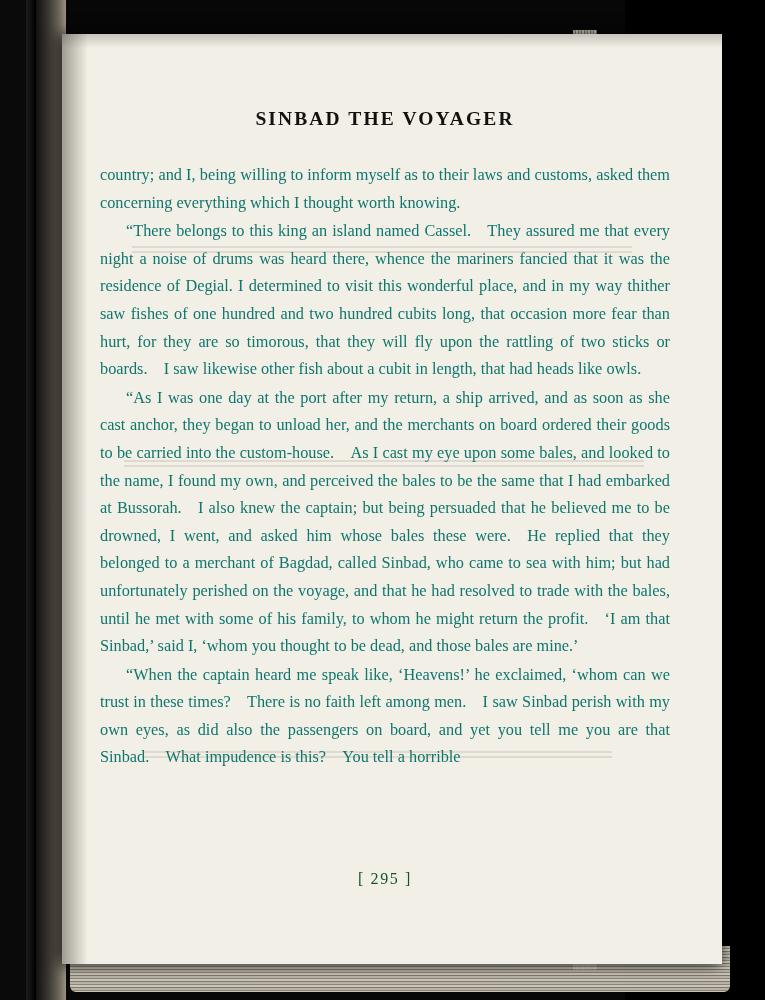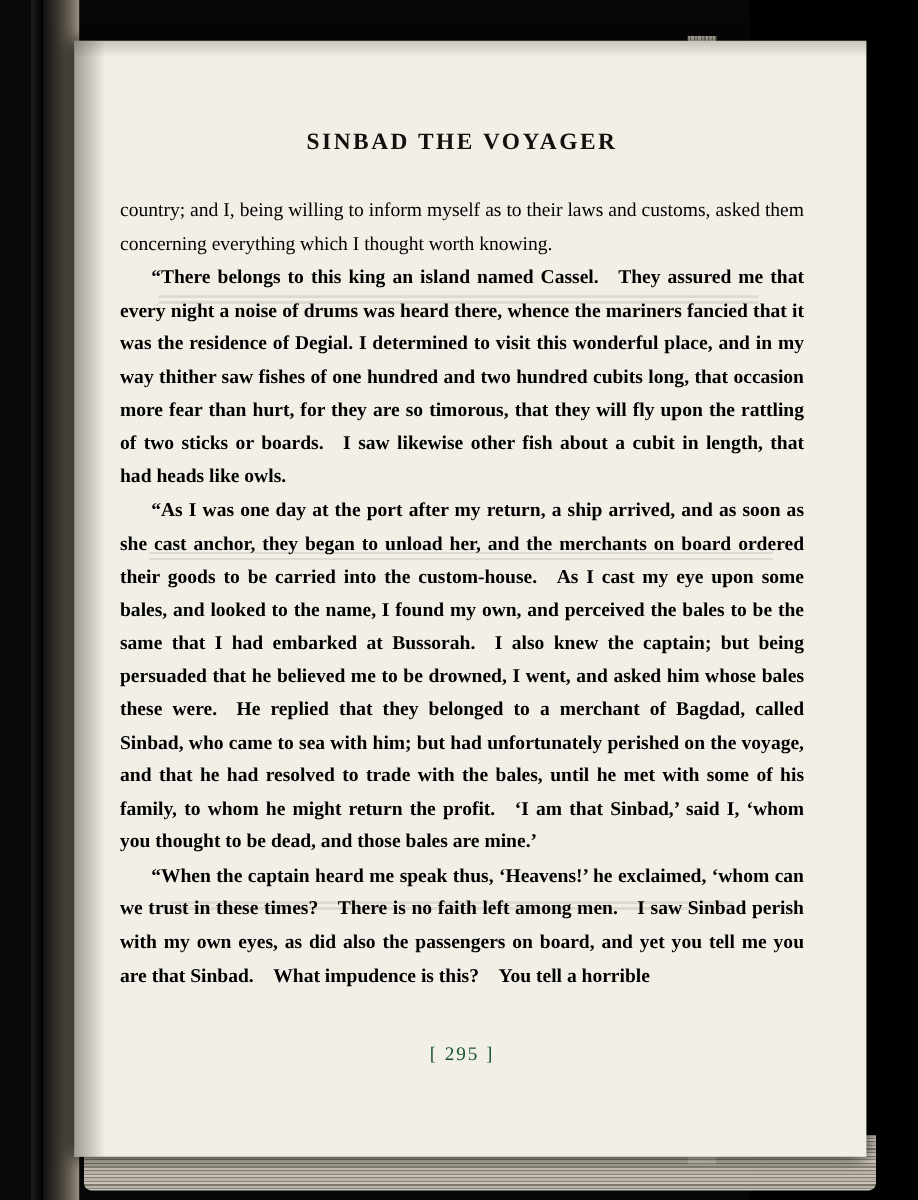--- a/index.html
+++ b/index.html
@@ -112,31 +112,30 @@
     color: #13110f;
     font-weight: 700;
     margin-bottom: 31px;
     font-family: "Liberation Serif", serif;
   }
 
   p.body-par {
     margin: 0 0 0 0;
     font-size: 16.3px;
     line-height: 27.6px;
-    color: #000000;
+    color: #0f766e;
     text-align: justify;
     text-justify: inter-word;
     font-family: "Liberation Serif", serif;
   }
   p.body-par + p.body-par {
     margin-top: 1px;
   }
   p.indent {
     text-indent: 26px;
-    font-weight: bold;
   }
 
   .folio {
     position: absolute;
     left: 0;
     top: 762px;
     width: 570px;
     text-align: center;
     font-size: 16px;
     letter-spacing: 1.6px;
@@ -184,19 +183,19 @@
     <div class="text-block">
 
       <div class="running-head">SINBAD THE VOYAGER</div>
 
       <p class="body-par">country; and I, being willing to inform myself as to their laws and customs, asked them concerning everything which I thought worth knowing.</p>
 
       <p class="body-par indent">“There belongs to this king an island named Cassel. They assured me that every night a noise of drums was heard there, whence the mariners fancied that it was the residence of Degial. I determined to visit this wonderful place, and in my way thither saw fishes of one hundred and two hundred cubits long, that occasion more fear than hurt, for they are so timorous, that they will fly upon the rattling of two sticks or boards. I saw likewise other fish about a cubit in length, that had heads like owls.</p>
 
       <p class="body-par indent">“As I was one day at the port after my return, a ship arrived, and as soon as she cast anchor, they began to unload her, and the merchants on board ordered their goods to be carried into the custom-house. As I cast my eye upon some bales, and looked to the name, I found my own, and perceived the bales to be the same that I had embarked at Bussorah. I also knew the captain; but being persuaded that he believed me to be drowned, I went, and asked him whose bales these were. He replied that they belonged to a merchant of Bagdad, called Sinbad, who came to sea with him; but had unfortunately perished on the voyage, and that he had resolved to trade with the bales, until he met with some of his family, to whom he might return the profit. ‘I am that Sinbad,’ said I, ‘whom you thought to be dead, and those bales are mine.’</p>
 
-      <p class="body-par indent">“When the captain heard me speak thus, ‘Heavens!’ he exclaimed, ‘whom can we trust in these times? There is no faith left among men. I saw Sinbad perish with my own eyes, as did also the passengers on board, and yet you tell me you are that Sinbad. What impudence is this? You tell a horrible</p>
+      <p class="body-par indent">“When the captain heard me speak like, ‘Heavens!’ he exclaimed, ‘whom can we trust in these times? There is no faith left among men. I saw Sinbad perish with my own eyes, as did also the passengers on board, and yet you tell me you are that Sinbad. What impudence is this? You tell a horrible</p>
 
       <div class="folio">[ 295 ]</div>
     </div>
   </div>
 
 </div>
 
 </body></html>

